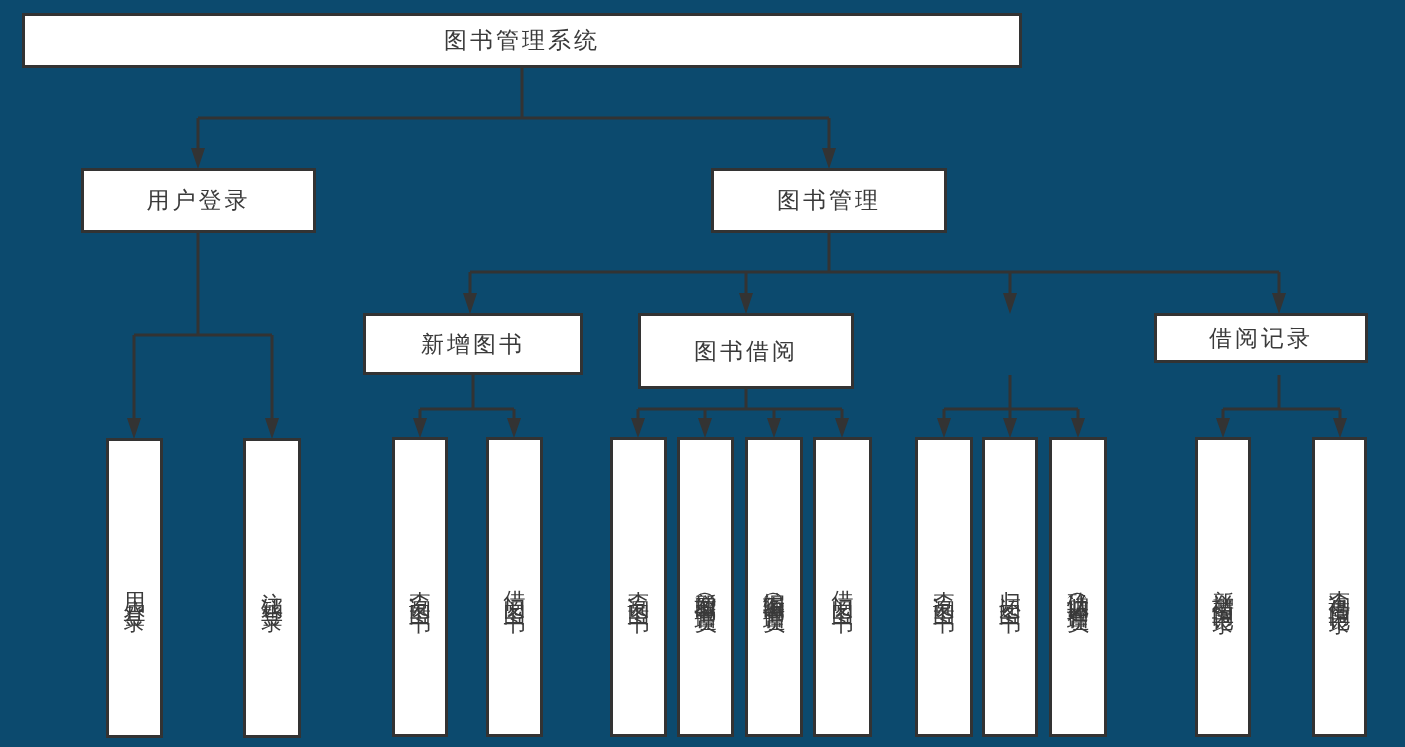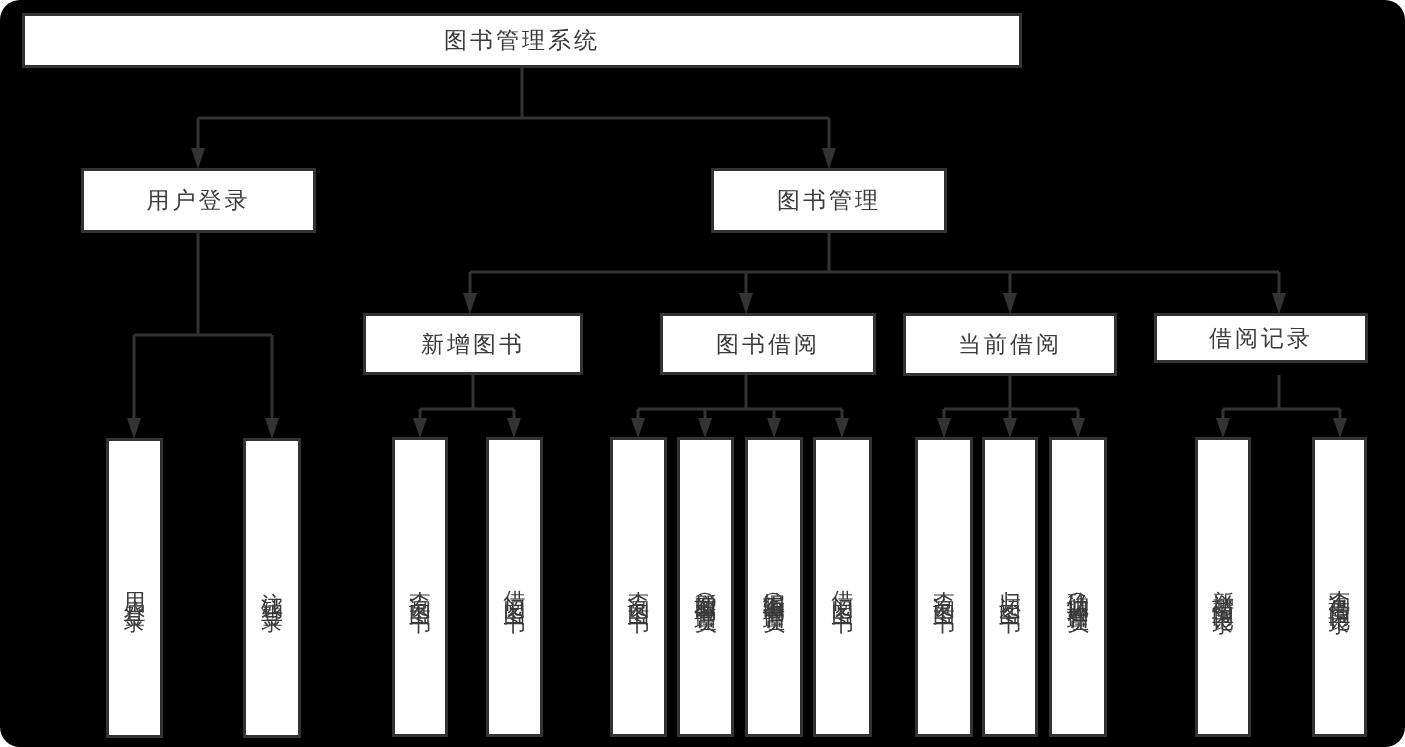--- a/index.html
+++ b/index.html
@@ -1,24 +1,23 @@
 <!DOCTYPE html>
 <html><head>
 <meta charset="utf-8">
 <style>
   * { margin: 0; padding: 0; box-sizing: border-box; }
   html, body { background: #ffffff; }
   .stage {
     position: relative;
     width: 1405px;
     height: 747px;
-    background: #000000;
+    background: #0c4a6e;
     font-family: Liberation Serif, serif;
     overflow: hidden;
-    border-radius: 20px;
   }
   .connectors {
     position: absolute;
     left: 0; top: 0;
     width: 1405px; height: 747px;
     z-index: 1;
   }
   .node {
     position: absolute;
     border: 3px solid #333333;
@@ -87,22 +86,21 @@
       <polygon points="1333,418 1347,418 1340,438"></polygon>
     </g>
   </svg>
 
   <div class="node" style="left:22px; top:13px; width:1000px; height:55px;">图书管理系统</div>
 
   <div class="node" style="left:81px; top:168px; width:235px; height:65px;">用户登录</div>
   <div class="node" style="left:711px; top:168px; width:236px; height:65px;">图书管理</div>
 
   <div class="node" style="left:363px; top:313px; width:220px; height:62px;">新增图书</div>
-  <div class="node" style="left:660px; top:313px; width:216px; height:62px;">图书借阅</div>
-  <div class="node" style="left:903px; top:313px; width:214px; height:63px;">当前借阅</div>
+  <div class="node" style="left:638px; top:313px; width:216px; height:76px;">图书借阅</div>
   <div class="node" style="left:1154px; top:313px; width:214px; height:50px;">借阅记录</div>
 
   <div class="node vnode" style="left:106px; top:438px; width:57px; height:300px;">用户登录</div>
   <div class="node vnode" style="left:243px; top:438px; width:58px; height:300px;">注销登录</div>
 
   <div class="node vnode" style="left:392px; top:437px; width:56px; height:300px;">查询图书</div>
   <div class="node vnode" style="left:486px; top:437px; width:57px; height:300px;">借阅图书</div>
 
   <div class="node vnode" style="left:610px; top:437px; width:57px; height:300px;">查询图书</div>
   <div class="node vnode" style="left:677px; top:437px; width:57px; height:300px; letter-spacing:3px;">新增图书（管理员）</div>

